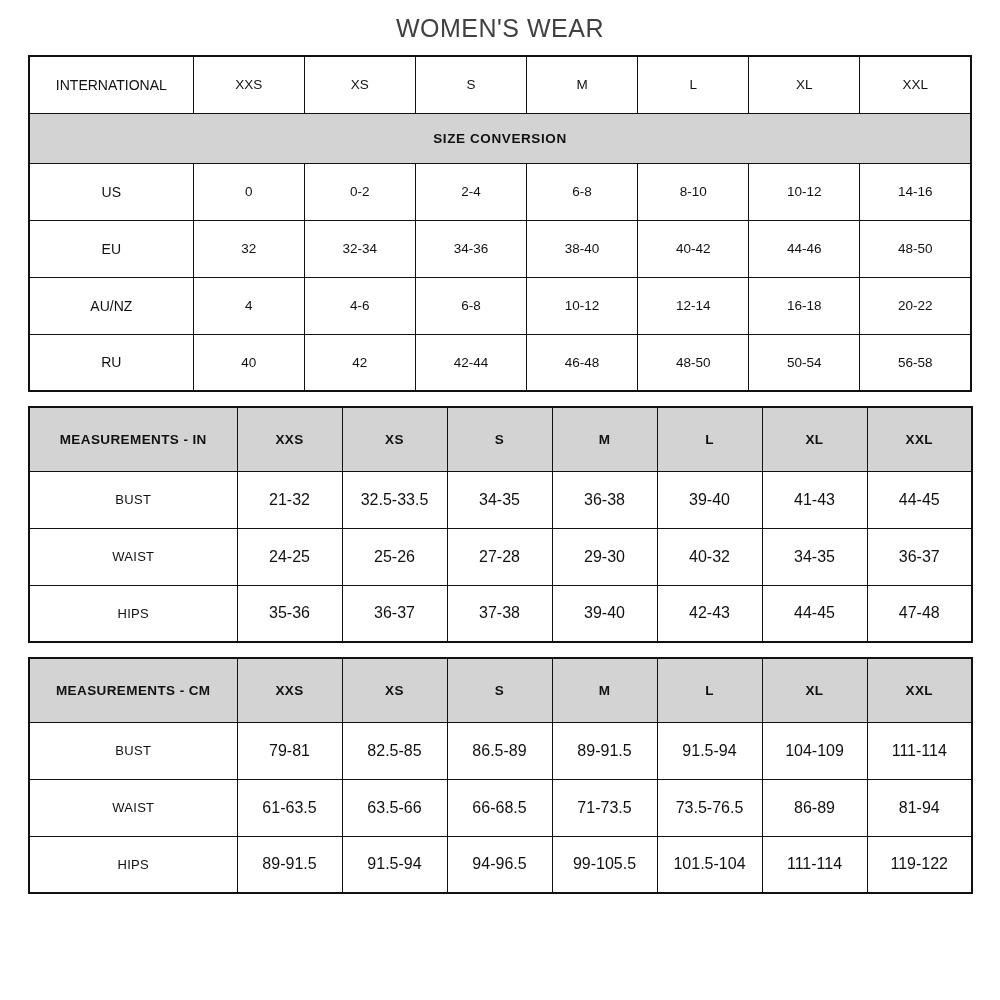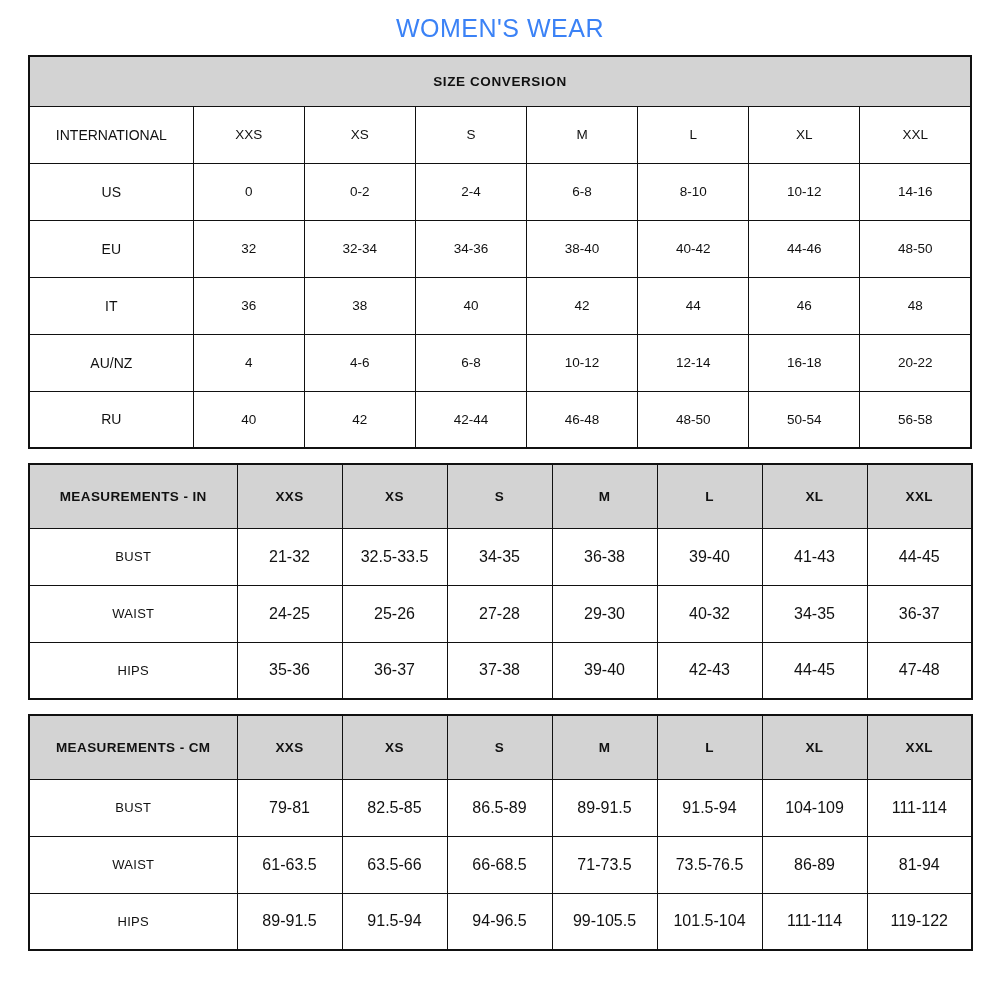--- a/index.html
+++ b/index.html
@@ -17,21 +17,21 @@
     height: 1000px;
     position: relative;
     padding: 0 28px;
   }
   .page-title {
     text-align: center;
     font-size: 25px;
     font-weight: 400;
     letter-spacing: 0.5px;
     margin: 14px 0 12px 0;
-    color: #3b82f6;
+    color: #404040;
   }
   table {
     width: 944px;
     border-collapse: collapse;
     table-layout: fixed;
     border: 2px solid #111111;
   }
   table td, table th {
     border: 1px solid #111111;
     text-align: center;
@@ -87,32 +87,32 @@
         <col class="c-col">
         <col class="c-col">
         <col class="c-col">
       <col class="c-col">
         <col class="c-col">
         <col class="c-col">
         <col class="c-col">
     </colgroup>
     <tbody>
       <tr>
-        <td class="banner" colspan="8">SIZE CONVERSION</td>
-      </tr>
-      <tr>
         <td class="rowlabel">INTERNATIONAL</td>
         <td class="hdr">XXS</td>
         <td class="hdr">XS</td>
         <td class="hdr">S</td>
         <td class="hdr">M</td>
         <td class="hdr">L</td>
         <td class="hdr">XL</td>
         <td class="hdr">XXL</td>
       </tr>
+      <tr>
+        <td class="banner" colspan="8">SIZE CONVERSION</td>
+      </tr>
 
       <tr>
         <td class="rowlabel">US</td>
         <td>0</td>
         <td>0-2</td>
         <td>2-4</td>
         <td>6-8</td>
         <td>8-10</td>
         <td>10-12</td>
         <td>14-16</td>
@@ -121,30 +121,20 @@
         <td class="rowlabel">EU</td>
         <td>32</td>
         <td>32-34</td>
         <td>34-36</td>
         <td>38-40</td>
         <td>40-42</td>
         <td>44-46</td>
         <td>48-50</td>
       </tr>
       <tr>
-        <td class="rowlabel">IT</td>
-        <td>36</td>
-        <td>38</td>
-        <td>40</td>
-        <td>42</td>
-        <td>44</td>
-        <td>46</td>
-        <td>48</td>
-      </tr>
-      <tr>
         <td class="rowlabel">AU/NZ</td>
         <td>4</td>
         <td>4-6</td>
         <td>6-8</td>
         <td>10-12</td>
         <td>12-14</td>
         <td>16-18</td>
         <td>20-22</td>
       </tr>
       <tr>

